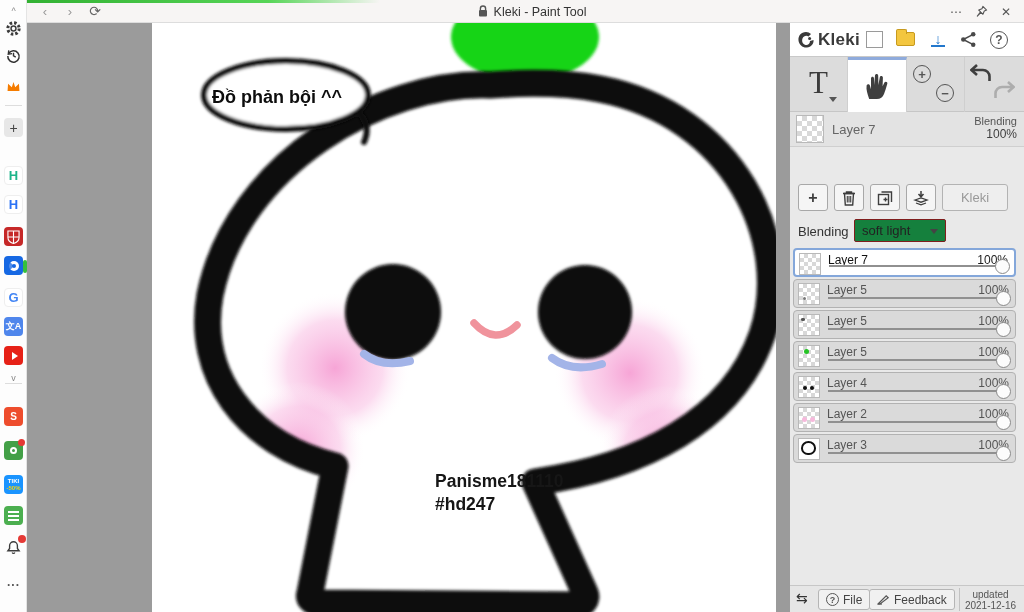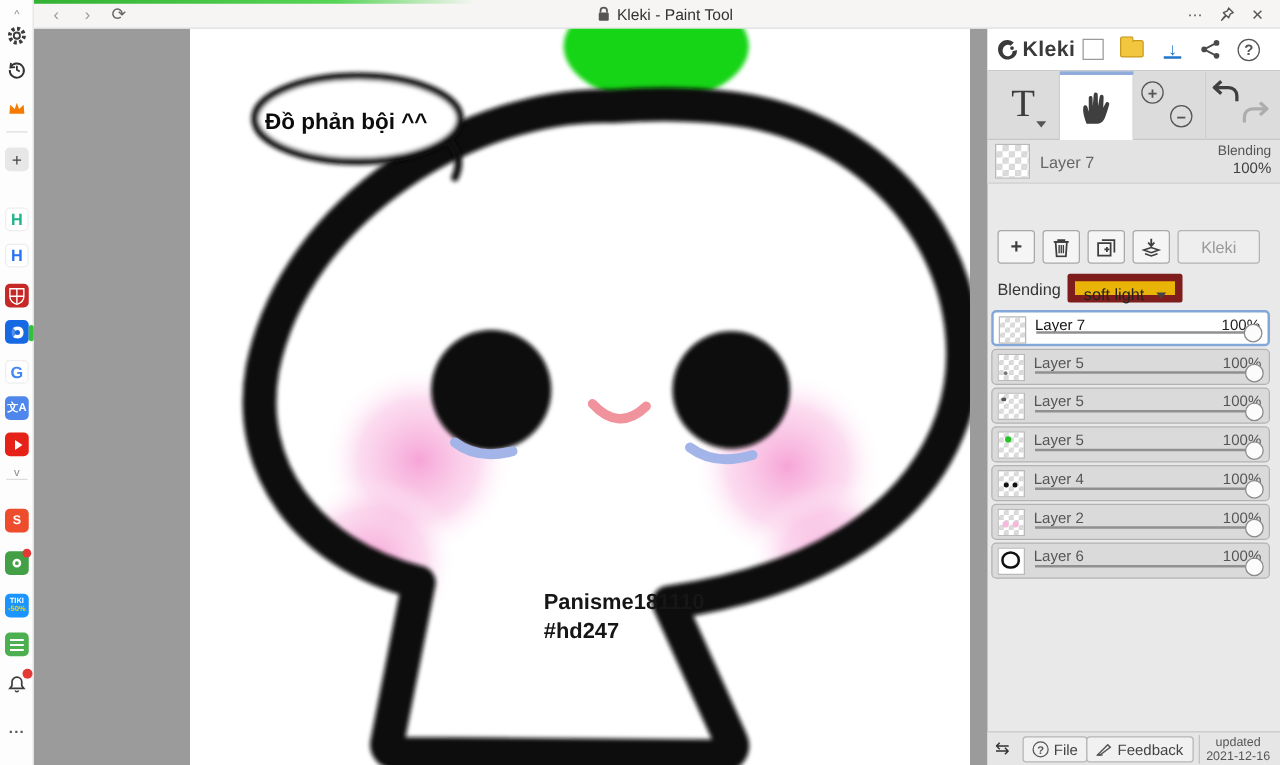--- a/index.html
+++ b/index.html
@@ -86,21 +86,21 @@
   .tab.active{background:#fbfbfb;color:#222}
 
   .pbtn{top:161px;width:30px;height:27px;background:#f5f5f5;border:1px solid #a8a8a8;border-radius:3px;display:flex;align-items:center;justify-content:center;color:#3e3e3e}
   #btn-add-layer{left:8px;font-size:16px;font-weight:bold}
   #btn-remove-layer{left:44px}
   #btn-duplicate-layer{left:80px}
   #btn-merge-layer{left:116px}
   #btn-rename{left:152px;top:161px;width:66px;height:27px;background:#eee;border:1px solid #b3b3b3;border-radius:3px;text-align:center;line-height:25px;font-size:13px;color:#999}
 
   #blend-label{left:8px;top:201px;font-size:13px;color:#333}
-  #blend-select{left:64px;top:196px;width:92px;height:23px;background:#eab308;border:6px solid #7f1d1d;border-radius:2px;font-size:13px;color:#222;line-height:21px;padding-left:7px}
+  #blend-select{left:64px;top:196px;width:92px;height:23px;background:#15803d;border:1px solid #7f1d1d;border-radius:2px;font-size:13px;color:#222;line-height:21px;padding-left:7px}
   #blend-select .caret{position:absolute;right:7px;top:9px;width:0;height:0;border-left:4px solid transparent;border-right:4px solid transparent;border-top:5px solid #444}
 
   .lrow{left:3px;width:223px;height:29px;background:#dadada;border:1px solid #b2b2b2;border-radius:4px}
   .lrow.sel{background:#fff;border:2px solid #84a7da}
   .lrow .thumb{position:absolute;left:4px;top:3px;width:22px;height:22px;background-size:8px 8px;background-position:0 0,4px 4px}
   .lrow .lname{position:absolute;left:33px;top:3px;font-size:12px;color:#555}
   .lrow.sel .lname{color:#111}
   .lrow .pct{position:absolute;right:6px;top:3px;font-size:12px;color:#555}
   .lrow.sel .pct{color:#222}
   .lrow .track{position:absolute;left:34px;right:13px;bottom:8px;height:2px;background:#909090}
@@ -394,21 +394,21 @@
       </div>
       <span class="lname">Layer 2</span>
       <span class="pct">100%</span>
       <div class="track"></div>
       <div class="knob"></div>
     </div>
     <div class="abs lrow" style="top:411px">
       <div class="thumb" id="thumb-l1" style="border:1px solid #b9b9b9">
           <i></i>
         </div>
-      <span class="lname">Layer 6</span>
+      <span class="lname">Layer 3</span>
       <span class="pct">100%</span>
       <div class="track"></div>
       <div class="knob"></div>
     </div>
 
     <div class="abs" id="pfooter">
       <span class="abs" id="swap-icon">⇆</span>
       <div class="abs fbtn" id="btn-help">
         <span class="qcircle">?</span>
         <span>File</span>

